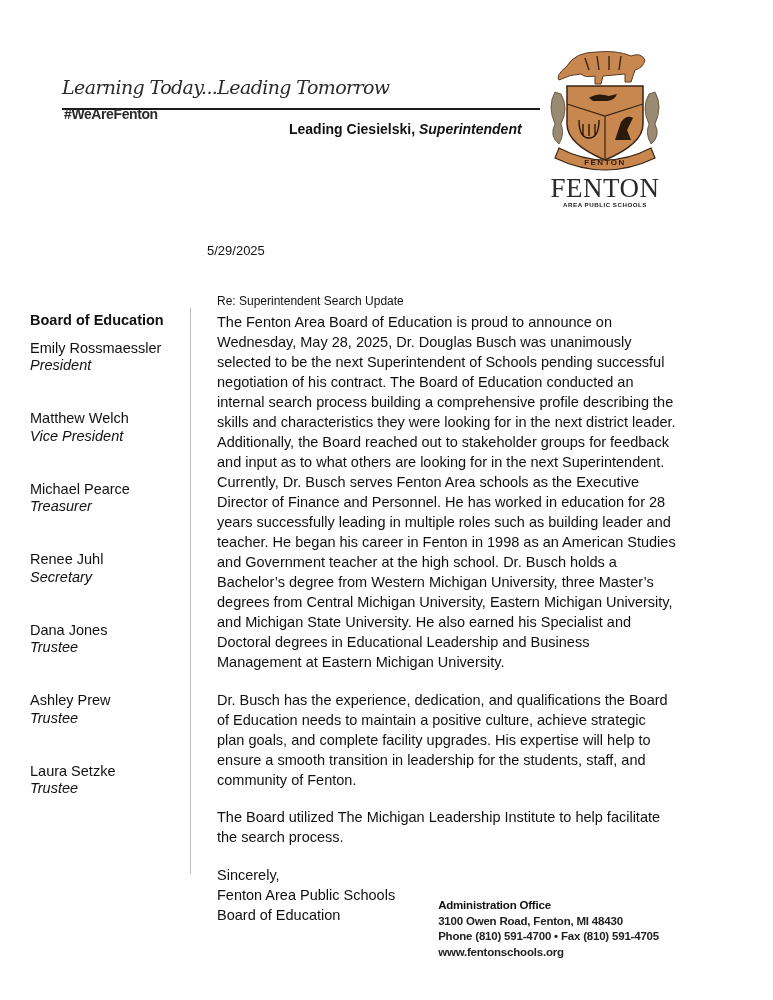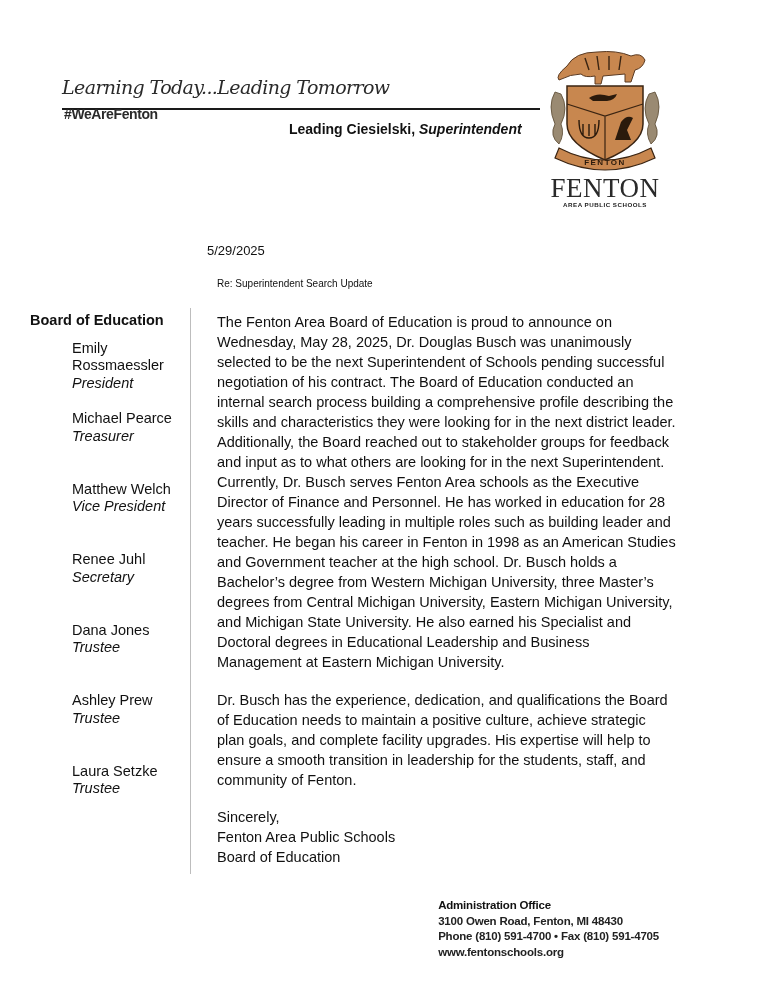--- a/index.html
+++ b/index.html
@@ -6,26 +6,26 @@
   body { width:773px; height:1000px; position:relative; overflow:hidden; font-family:"Liberation Sans", sans-serif; color:#111; }
   .tagline { position:absolute; left:62px; top:76px; font-family:"DejaVu Serif", serif; font-style:italic; font-size:19px; color:#2a2a2a; letter-spacing:-0.6px; }
   .rule { position:absolute; left:62px; top:108px; width:478px; height:2px; background:#1a1a1a; }
   .hashtag { position:absolute; left:64px; top:106px; font-weight:bold; font-size:14px; color:#2a2a2a; letter-spacing:-0.4px; }
   .supt { position:absolute; left:289px; top:121px; font-weight:bold; font-size:14px; color:#111; }
   .supt i { font-style:italic;margin-top:39px; }
   .crest { position:absolute; left:545px; top:44px; width:120px; height:130px; }
   .logo-word { position:absolute; left:549px; top:175px; width:112px; text-align:center; font-family:"Liberation Serif", serif; font-size:27px; color:#2a2a2a; letter-spacing:0.5px; line-height:1; }
   .logo-sub { position:absolute; left:549px; top:201px; width:112px; text-align:center; font-size:6.2px; font-weight:bold; color:#222; letter-spacing:0.5px; }
   .date { position:absolute; left:207px; top:243px; font-size:13px; }
-  .re { position:absolute; left:217px; top:278px; font-size:10px; }
+  .re { position:absolute; left:217px; top:294px; font-size:12px; }
   .body { position:absolute; left:217px; top:312px; width:460px; font-size:14.5px; line-height:20px; }
   .body p { margin:0 0 17.6px 0; }
   .sidebar { position:absolute; left:30px; top:312px; width:160px; font-size:14.5px; line-height:17.6px; }
   .sb-title { font-weight:bold; margin-bottom:10px; }
-  .member { height:70.5px;margin-left:42px; }
+  .member { height:70.5px; }
   .member .role { font-style:italic; }
   .vline { position:absolute; left:190px; top:308px; width:1px; height:566px; background:#bdbdbd; }
   .footer { position:absolute; right:114px; top:898px; text-align:left; font-size:11.5px; line-height:15.6px; color:#222; font-weight:bold; letter-spacing:-0.2px;margin-left:23px; }
   .footer .t { font-weight:bold; color:#111; }
 </style>
 </head>
 <body>
 
 <div class="tagline">Learning Today...Leading Tomorrow</div>
 <div class="rule"></div>
@@ -61,26 +61,26 @@
 <div class="date">5/29/2025</div>
 <div class="re">Re: Superintendent Search Update</div>
 
 <div class="sidebar">
   <div class="sb-title">Board of Education</div>
   <div class="member">
     <div>Emily Rossmaessler</div>
     <div class="role">President</div>
   </div>
   <div class="member">
+    <div>Matthew Welch</div>
+    <div class="role">Vice President</div>
+  </div>
+  <div class="member">
     <div>Michael Pearce</div>
     <div class="role">Treasurer</div>
-  </div>
-  <div class="member">
-    <div>Matthew Welch</div>
-    <div class="role">Vice President</div>
   </div>
   <div class="member">
     <div>Renee Juhl</div>
     <div class="role">Secretary</div>
   </div>
   <div class="member">
     <div>Dana Jones</div>
     <div class="role">Trustee</div>
   </div>
   <div class="member">
@@ -90,20 +90,21 @@
   <div class="member">
     <div>Laura Setzke</div>
     <div class="role">Trustee</div>
   </div>
 </div>
 <div class="vline"></div>
 
 <div class="body">
   <p>The Fenton Area Board of Education is proud to announce on Wednesday, May 28, 2025, Dr. Douglas Busch was unanimously selected to be the next Superintendent of Schools pending successful negotiation of his contract. The Board of Education conducted an internal search process building a comprehensive profile describing the skills and characteristics they were looking for in the next district leader. Additionally, the Board reached out to stakeholder groups for feedback and input as to what others are looking for in the next Superintendent. Currently, Dr. Busch serves Fenton Area schools as the Executive Director of Finance and Personnel. He has worked in education for 28 years successfully leading in multiple roles such as building leader and teacher. He began his career in Fenton in 1998 as an American Studies and Government teacher at the high school. Dr. Busch holds a Bachelor’s degree from Western Michigan University, three Master’s degrees from Central Michigan University, Eastern Michigan University, and Michigan State University. He also earned his Specialist and Doctoral degrees in Educational Leadership and Business Management at Eastern Michigan University.</p>
   <p>Dr. Busch has the experience, dedication, and qualifications the Board of Education needs to maintain a positive culture, achieve strategic plan goals, and complete facility upgrades. His expertise will help to ensure a smooth transition in leadership for the students, staff, and community of Fenton.</p>
+  <p>The Board utilized The Michigan Leadership Institute to help facilitate the search process.</p>
   <div>Sincerely,</div>
   <div>Fenton Area Public Schools</div>
   <div>Board of Education</div>
 </div>
 
 <div class="footer">
   <div class="t">Administration Office</div>
   <div>3100 Owen Road, Fenton, MI 48430</div>
   <div>Phone (810) 591-4700 • Fax (810) 591-4705</div>
   <div>www.fentonschools.org</div>

